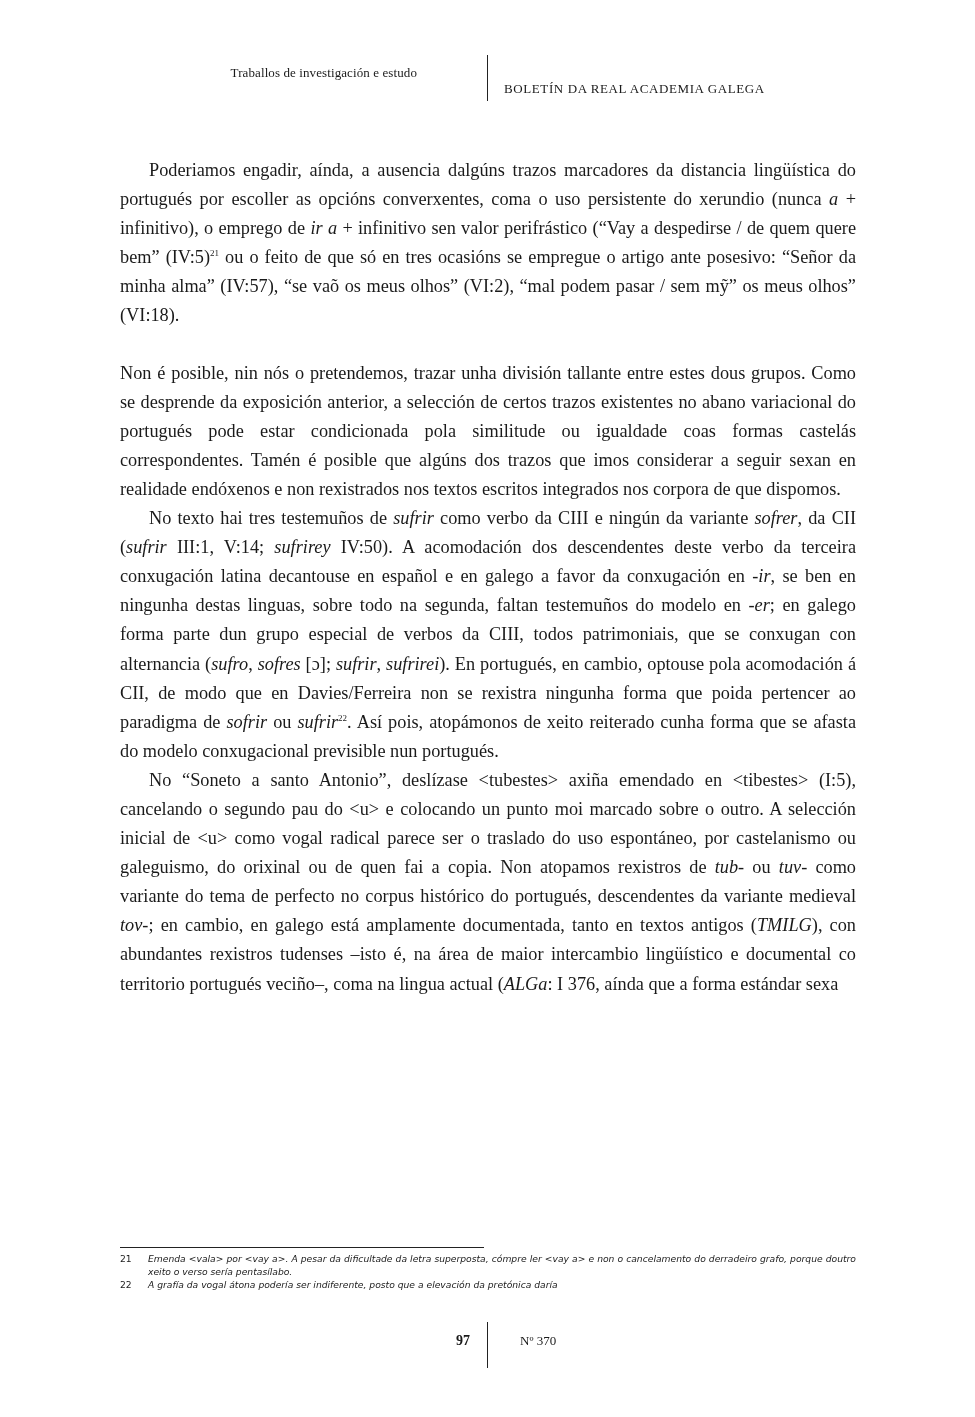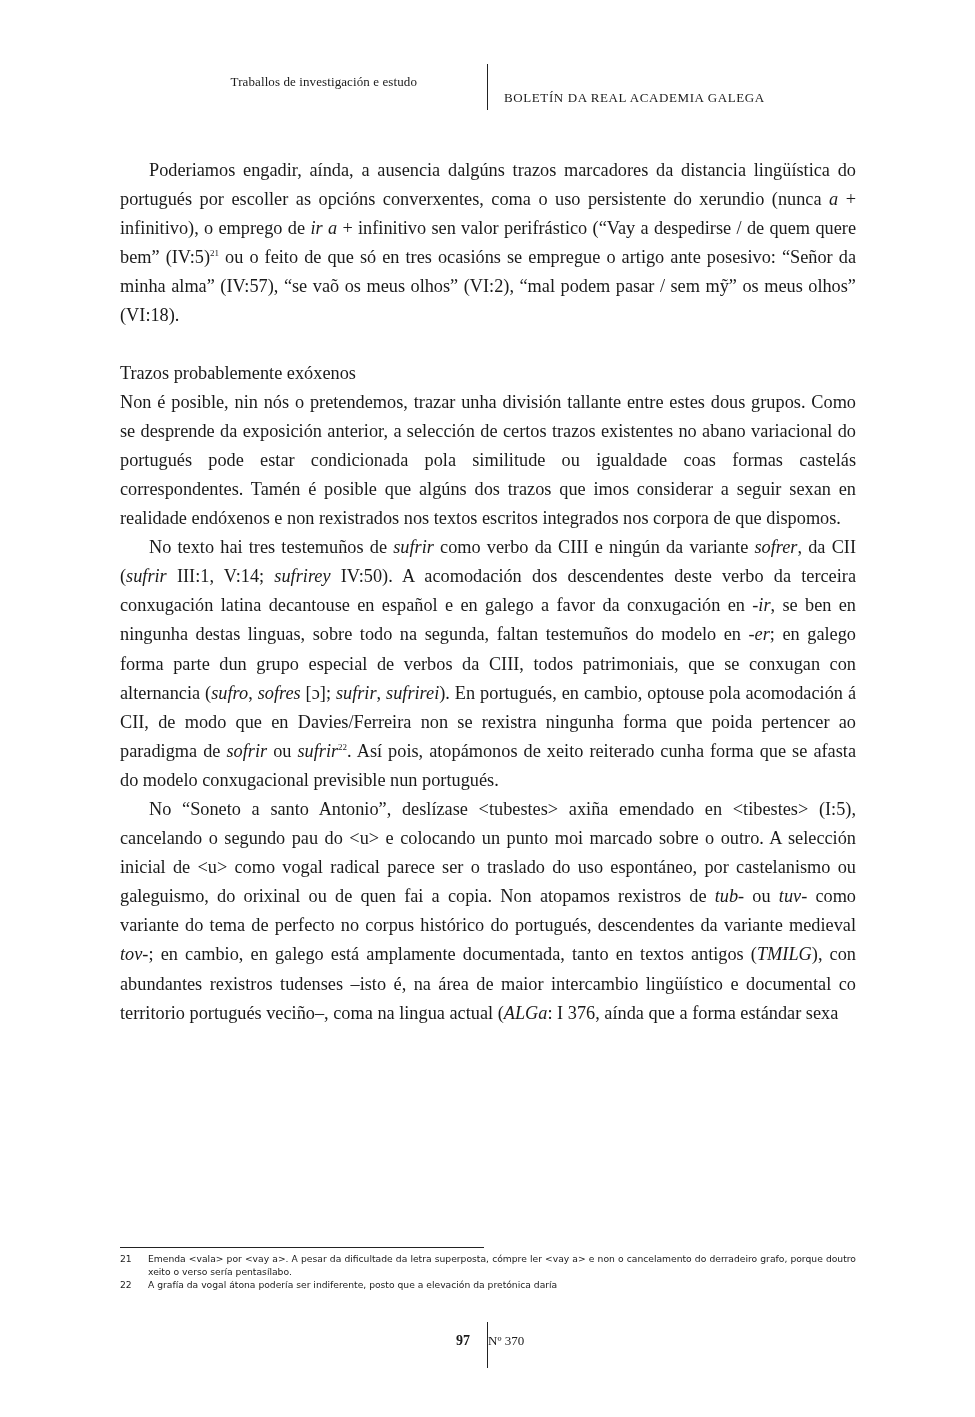--- a/index.html
+++ b/index.html
@@ -1,53 +1,52 @@
 <!DOCTYPE html>
 <html><head>
   <meta charset="utf-8">
   <style>
     html, body { margin: 0; padding: 0; background: #ffffff; }
     body { width: 975px; height: 1417px; position: relative; overflow: hidden; color: #1a1a1a; font-family: "Liberation Serif", "DejaVu Serif", serif; }
-    .header { position: absolute; top: 64px; left: 0; width: 922px; height: 46px; }
+    .header { position: absolute; top: 55px; left: 0; width: 922px; height: 46px; }
     .header-left { position: absolute; right: 505px; top: 10px; font-size: 13px; letter-spacing: 0.1px; white-space: nowrap; }
     .header-divider { position: absolute; left: 487px; top: 0; width: 1px; height: 46px; background: #222; }
     .header-right { position: absolute; left: 504px; top: 10px; font-size: 13px; letter-spacing: 0.6px; white-space: nowrap; margin-top: 16px; }
     .body { position: absolute; left: 120px; top: 156px; width: 736px; font-size: 18.3px; line-height: 29.1px; }
     .body p { margin: 0; text-align: justify; text-align-last: auto; }
     .indent { text-indent: 29px; }
     .gap { height: 28px; }
     .section-title { margin: 0; font-size: 18.3px; line-height: 29.1px; }
     i { font-style: italic; }
     sup { font-size: 9px; line-height: 0; vertical-align: super; }
     .fn-rule { position: absolute; left: 120px; top: 1247px; width: 364px; height: 1px; background: #222; }
     .footnotes { position: absolute; left: 120px; top: 1252px; width: 736px; font-family: "DejaVu Sans", sans-serif; font-size: 9.2px; line-height: 13px; }
     .fn { display: flex; margin: 0; }
     .fn-num { width: 28px; flex: none; }
-    .fn-text { flex: 1; text-align: justify; }
+    .fn-text { flex: 1; text-align: justify; font-style: italic; }
     .footer { position: absolute; top: 1322px; left: 0; width: 975px; height: 46px; }
     .page-num { position: absolute; right: 505px; top: 11px; font-size: 14px; font-weight: bold; margin-left: 8px; }
     .footer-divider { position: absolute; left: 487px; top: 0; width: 1px; height: 46px; background: #222; }
-    .issue-num { position: absolute; left: 488px; top: 11px; font-size: 13px; }
+    .issue-num { position: absolute; left: 520px; top: 11px; font-size: 13px; }
   </style>
 </head>
 <body>
 
 <div class="header">
   <div class="header-left">Traballos de investigación e estudo</div>
   <div class="header-divider"></div>
   <div class="header-right">BOLETÍN DA REAL ACADEMIA GALEGA</div>
 </div>
 
 <div class="body">
 
   <p class="indent"><span>Poderiamos engadir, aínda, a ausencia dalgúns trazos marcadores da distancia lingüística do portugués por escoller as opcións converxentes, coma o uso persistente do xerundio (nunca </span><i>a</i><span> + infinitivo), o emprego de </span><i>ir a</i><span> + infinitivo sen valor perifrástico (“Vay a despedirse / de quem quere bem” (IV:5)</span><sup>21</sup><span> ou o feito de que só en tres ocasións se empregue o artigo ante posesivo: “Señor da minha alma” (IV:57), “se vaõ os meus olhos” (VI:2), “mal podem pasar / sem mỹ” os meus olhos” (VI:18).</span></p>
 
   <div class="gap"></div>
 
-  <h2 class="section-title" style="font-weight:normal;">Trazos probablemente exóxenos</h2>
   <p>Non é posible, nin nós o pretendemos, trazar unha división tallante entre estes dous grupos. Como se desprende da exposición anterior, a selección de certos trazos existentes no abano variacional do portugués pode estar condicionada pola similitude ou igualdade coas formas castelás correspondentes. Tamén é posible que algúns dos trazos que imos considerar a seguir sexan en realidade endóxenos e non rexistrados nos textos escritos integrados nos corpora de que dispomos.</p>
 
   <p class="indent"><span>No texto hai tres testemuños de </span><i>sufrir</i><span> como verbo da CIII e ningún da variante </span><i>sofrer</i><span>, da CII (</span><i>sufrir</i><span> III:1, V:14; </span><i>sufrirey</i><span> IV:50). A acomodación dos descendentes deste verbo da terceira conxugación latina decantouse en español e en galego a favor da conxugación en </span><i>-ir</i><span>, se ben en ningunha destas linguas, sobre todo na segunda, faltan testemuños do modelo en </span><i>-er</i><span>; en galego forma parte dun grupo especial de verbos da CIII, todos patrimoniais, que se conxugan con alternancia (</span><i>sufro</i><span>, </span><i>sofres</i><span> [ɔ]; </span><i>sufrir</i><span>, </span><i>sufrirei</i><span>). En portugués, en cambio, optouse pola acomodación á CII, de modo que en Davies/Ferreira non se rexistra ningunha forma que poida pertencer ao paradigma de </span><i>sofrir</i><span> ou </span><i>sufrir</i><sup>22</sup><span>. Así pois, atopámonos de xeito reiterado cunha forma que se afasta do modelo conxugacional previsible nun portugués.</span></p>
 
   <p class="indent"><span>No “Soneto a santo Antonio”, deslízase &lt;tubestes&gt; axiña emendado en &lt;tibestes&gt; (I:5), cancelando o segundo pau do &lt;u&gt; e colocando un punto moi marcado sobre o outro. A selección inicial de &lt;u&gt; como vogal radical parece ser o traslado do uso espontáneo, por castelanismo ou galeguismo, do orixinal ou de quen fai a copia. Non atopamos rexistros de </span><i>tub-</i><span> ou </span><i>tuv-</i><span> como variante do tema de perfecto no corpus histórico do portugués, descendentes da variante medieval </span><i>tov-</i><span>; en cambio, en galego está amplamente documentada, tanto en textos antigos (</span><i>TMILG</i><span>), con abundantes rexistros tudenses –isto é, na área de maior intercambio lingüístico e documental co territorio portugués veciño–, coma na lingua actual (</span><i>ALGa</i><span>: I 376, aínda que a forma estándar sexa</span></p>
 </div>
 
 <div class="fn-rule"></div>
 
 <div class="footnotes">

